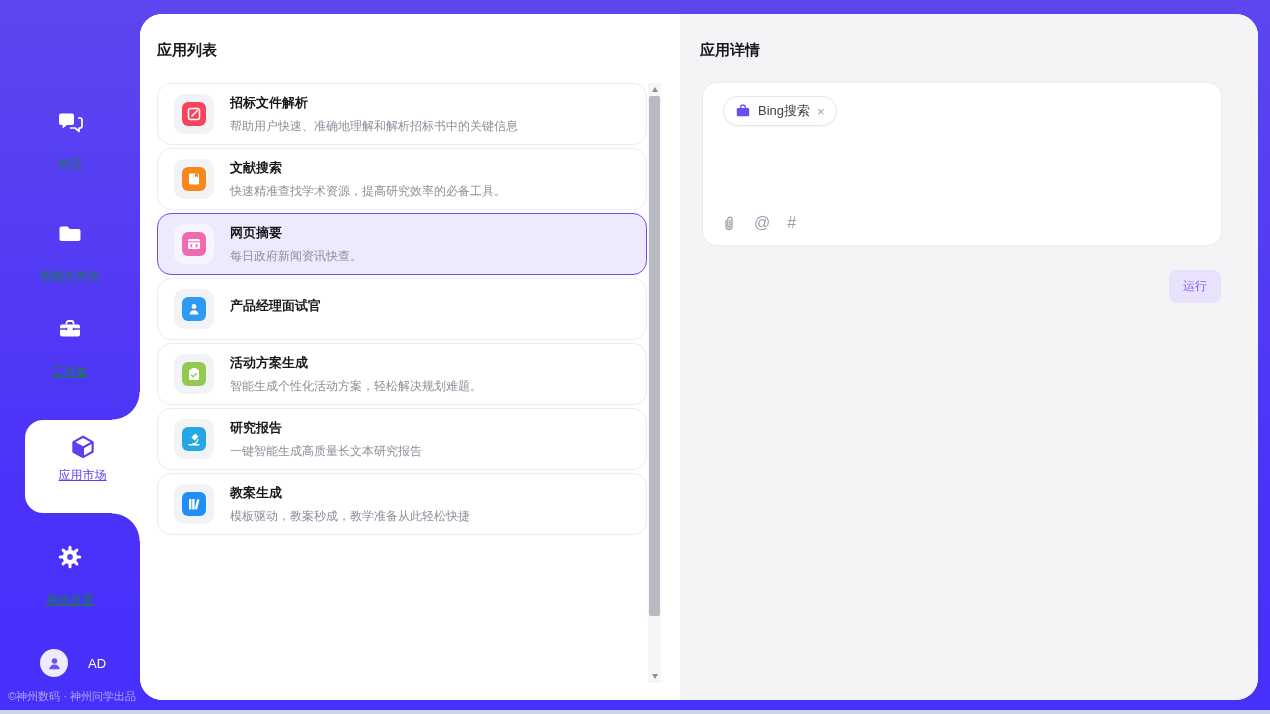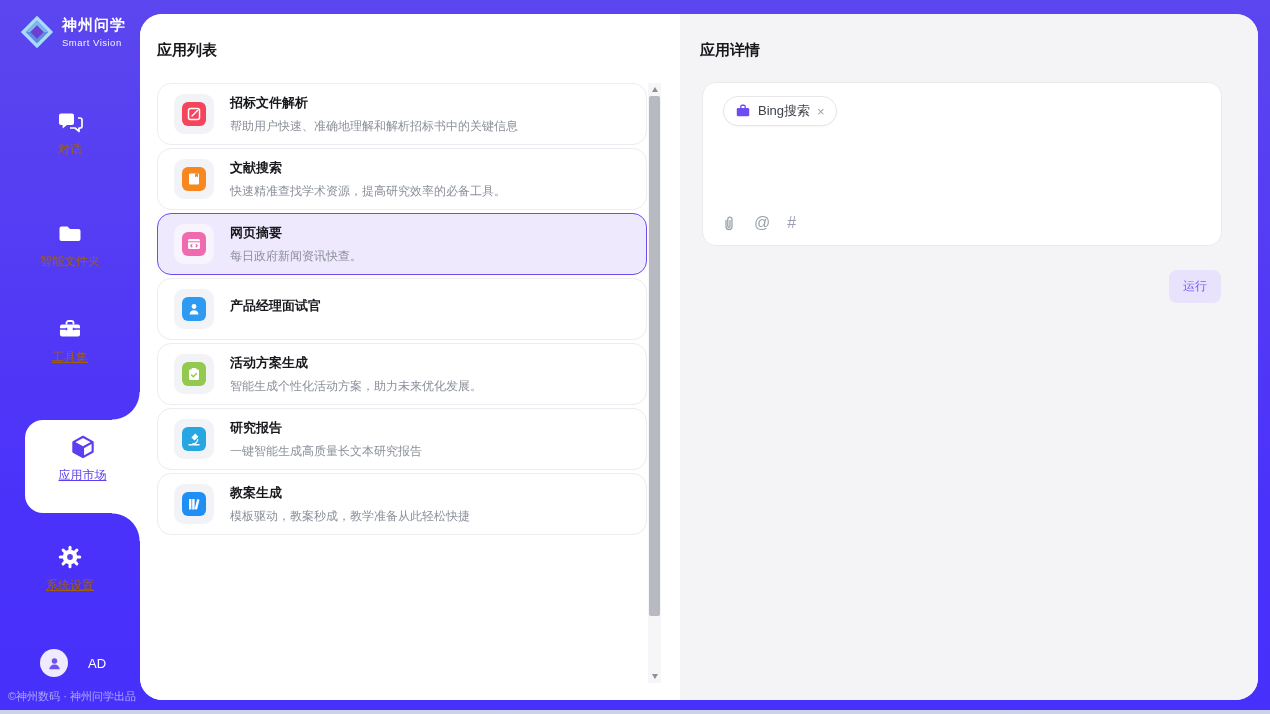--- a/index.html
+++ b/index.html
@@ -9,21 +9,21 @@
     background:linear-gradient(180deg,#5c46ee 0%,#4b32fa 70%,#4630fb 100%);
     position:relative;
   }
 
   
   .sidebar { position:absolute; left:0; top:0; width:140px; height:714px; }
   .brand { position:absolute; left:18px; top:13px; display:flex; align-items:center; gap:6px; }
   .brand-name { color:#fff; font-size:15px; font-weight:bold; letter-spacing:1px; }
   .brand-sub { color:rgba(255,255,255,.92); font-size:9.5px; letter-spacing:.5px; margin-top:2px; }
   .nav-item { position:absolute; left:0; width:140px; display:flex; flex-direction:column; align-items:center; cursor:pointer; }
-  .nav-item .lbl { margin-top:5px; font-size:12px; color:#a16207; }
+  .nav-item .lbl { margin-top:20px; font-size:12px; color:#15803d; }
   .nav-item .lbl.underline { text-decoration:underline; }
   .nav-chat { top:108px; } .nav-folder { top:220px; } .nav-tools { top:316px; } .nav-gear { top:542px; }
   .bump { position:absolute; left:25px; right:0; top:420px; height:93px; background:#fff; border-radius:18px 0 0 18px; }
   .bump::before { content:''; position:absolute; right:0; top:-28px; width:28px; height:28px;
     background:radial-gradient(circle 28px at 0 0, transparent 27px, #fff 28px); }
   .bump::after { content:''; position:absolute; right:0; bottom:-28px; width:28px; height:28px;
     background:radial-gradient(circle 28px at 0 100%, transparent 27px, #fff 28px); }
   .nav-active { position:absolute; left:0; top:13px; width:115px; display:flex; flex-direction:column; align-items:center; cursor:pointer; }
   .nav-active .lbl { margin-top:4px; font-size:12px; color:#5b3ff0; text-decoration:underline; }
   .user-row { position:absolute; left:40px; top:649px; display:flex; align-items:center; gap:20px; cursor:pointer; }
@@ -73,32 +73,20 @@
     font-size:12px; border:none; border-radius:8px; cursor:pointer; font-family:inherit; }
 
   .bottom-strip { position:absolute; left:0; right:0; bottom:0; height:4px; background:#ccd3e8; }
 </style>
 </head>
 <body>
 
 <div>
 
   <aside class="sidebar">
-    <div class="brand">
-      <svg width="38" height="38" viewBox="0 0 40 40">
-        <polygon points="20,3 37,20 20,37 3,20" fill="#a7ddf8"></polygon>
-        <polygon points="20,8 32,20 20,32 8,20" fill="#5f8ce2"></polygon>
-        <polygon points="20,8 32,20 8,20" fill="#7fb4ee"></polygon>
-        <polygon points="20,13 27,20 20,27 13,20" fill="#6a3fd1"></polygon>
-      </svg>
-      <div>
-        <div class="brand-name">神州问学</div>
-        <div class="brand-sub">Smart Vision</div>
-      </div>
-    </div>
 
     <div class="nav-item nav-chat">
       <svg width="28" height="28" viewBox="0 0 28 28">
         <path d="M22 10h2a2 2 0 0 1 2 2v6a2 2 0 0 1-2 2h-1v3.4L19 20h-5" stroke="#fff" stroke-width="1.7" fill="none" stroke-linejoin="round"></path>
         <path d="M5 5.5h11a2 2 0 0 1 2 2v7.5a2 2 0 0 1-2 2h-5l-4.4 3.6V17H5a2 2 0 0 1-2-2V7.5a2 2 0 0 1 2-2z" fill="#fff"></path>
       </svg>
       <span class="lbl">对话</span>
     </div>
 
     <div class="nav-item nav-folder">
@@ -230,21 +218,21 @@
               <span class="badge" style="background: rgb(146, 201, 78); color: rgb(146, 201, 78);">
             <svg width="16" height="16" viewBox="0 0 16 16">
                   <rect x="3" y="3.5" width="10" height="10.5" rx="1.2" fill="#fff"></rect>
                   <rect x="5.5" y="2" width="5" height="3" rx="1" fill="#fff"></rect>
                   <path d="M5.5 9l1.8 1.8 3.2-3.2" stroke="currentColor" stroke-width="1.4" fill="none" stroke-linecap="round"></path>
                 </svg>
           </span>
             </span>
           <div>
             <div class="card-title">活动方案生成</div>
-            <div class="card-desc">智能生成个性化活动方案，助力未来优化发展。</div>
+            <div class="card-desc">智能生成个性化活动方案，轻松解决规划难题。</div>
           </div>
         </div>
 
         <div class="card">
           <span class="badge-wrap">
               <span class="badge" style="background: rgb(38, 167, 226); color: rgb(38, 167, 226);">
             <svg width="16" height="16" viewBox="0 0 16 16">
                   <path d="M9.2 2.6l3.2 3.2-3.8 3.8-3.2-3.2z" fill="#fff"></path>
                   <path d="M11.8 8.2a4.6 4.6 0 0 1-5.4 4.4" stroke="#fff" stroke-width="1.3" fill="none"></path>
                   <path d="M3 13.8h10" stroke="#fff" stroke-width="1.4" stroke-linecap="round"></path>

